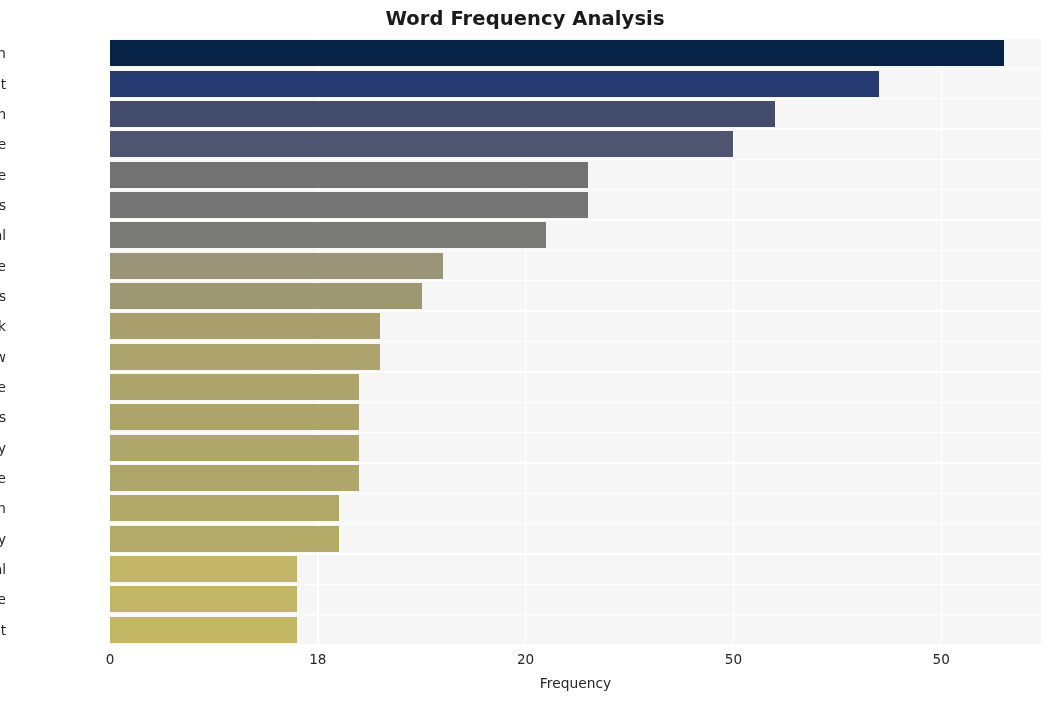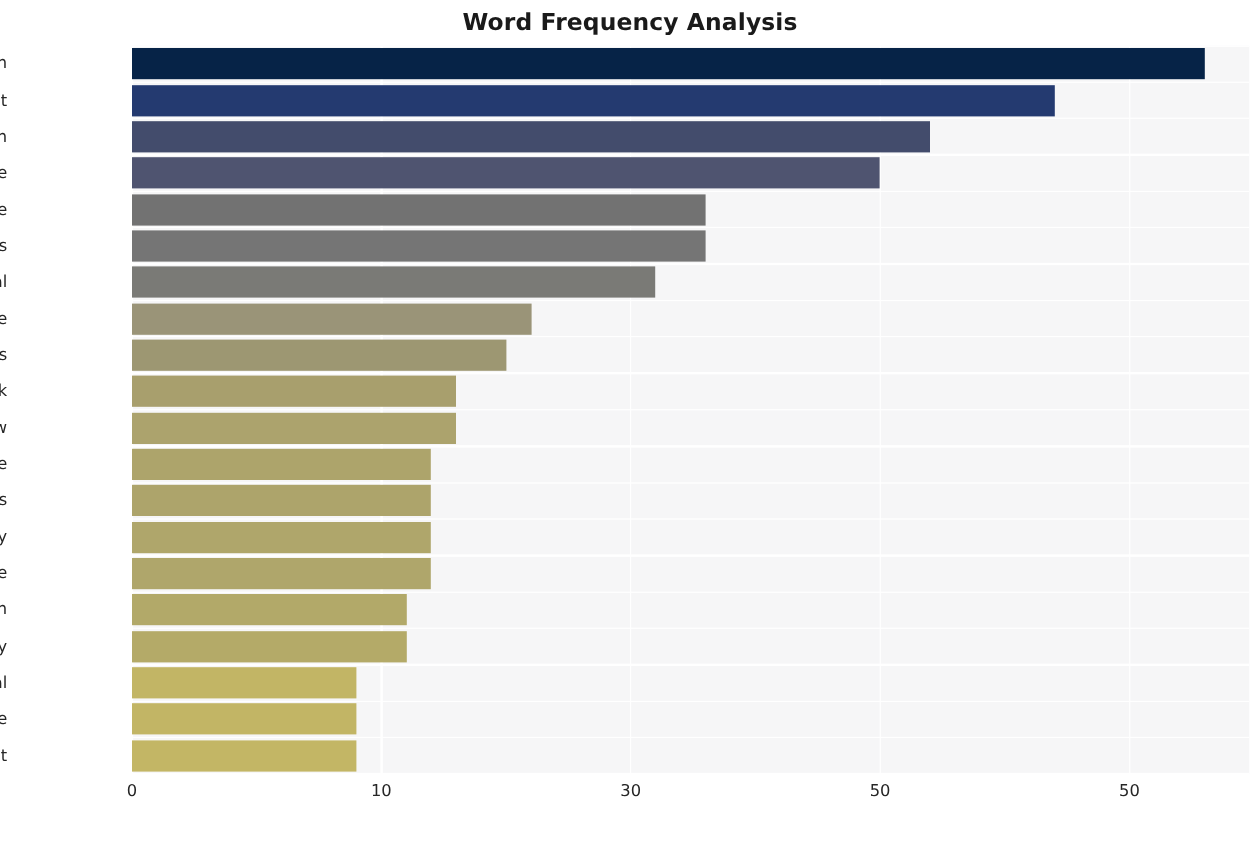--- a/index.html
+++ b/index.html
@@ -178,20 +178,21 @@
       <div class="ytick" style="top: 439.725px;">apply</div>
       <div class="ytick" style="top: 470.075px;">defence</div>
       <div class="ytick" style="top: 500.425px;">protection</div>
       <div class="ytick" style="top: 530.775px;">security</div>
       <div class="ytick" style="top: 561.125px;">artificial</div>
       <div class="ytick" style="top: 591.475px;">intelligence</div>
       <div class="ytick" style="top: 621.825px;">development</div>
     </div>
   <div id="xtick-layer">
       <div class="xtick" style="left: 110px;">0</div>
-      <div class="xtick" style="left: 317.812px;">10</div>
-      <div class="xtick" style="left: 525.625px;">30</div>
+      <div class="xtick" style="left: 317.812px;">18</div>
+      <div class="xtick" style="left: 525.625px;">20</div>
       <div class="xtick" style="left: 733.438px;">50</div>
       <div class="xtick" style="left: 941.25px;">50</div>
     </div>
 
+  <div id="xlabel">Frequency</div>
 
 </div>
 
 </body></html>

